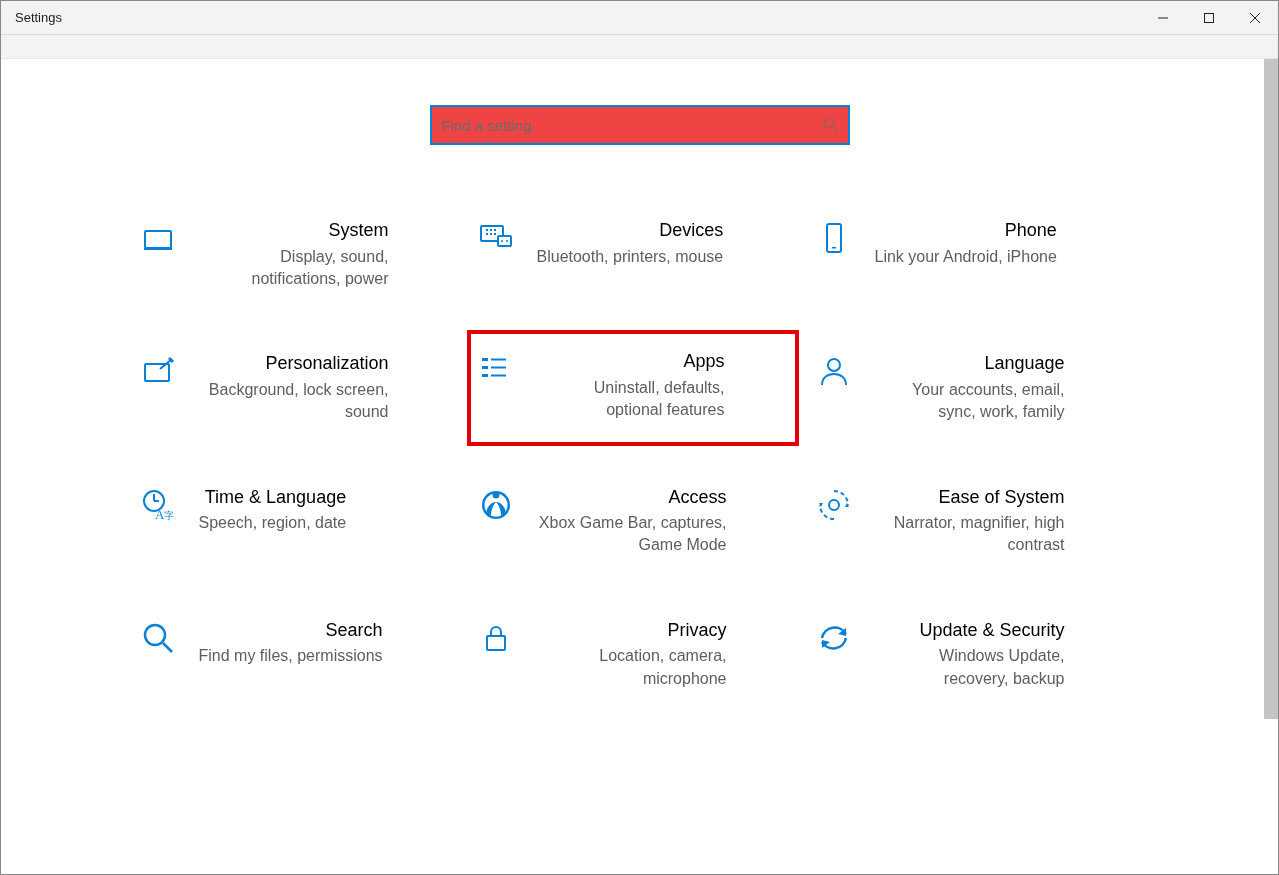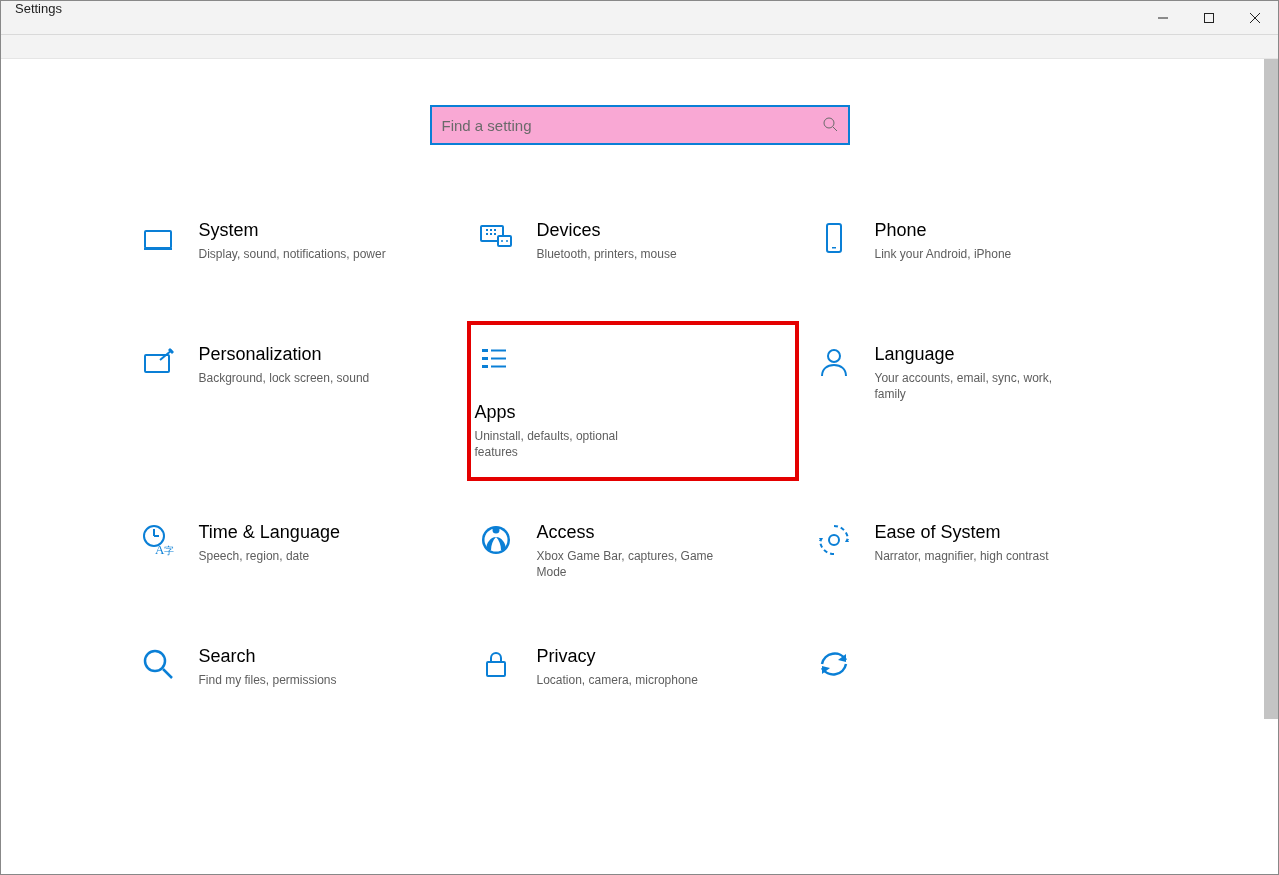--- a/index.html
+++ b/index.html
@@ -11,21 +11,21 @@
     width: 1279px;
     height: 875px;
     overflow: hidden;
     border: 1px solid #888;
   }
   .titlebar {
     height: 34px;
     background: #f3f3f3;
     border-bottom: 1px solid #d9d9d9;
     display: flex;
-    align-items: flex-start;
+    align-items: center;
     padding-left: 14px;
   }
   .titlebar .title {
     font-size: 13px;
     color: #222;
     flex: 1;
   }
   .win-controls {
     display: flex;
     height: 100%;
@@ -62,21 +62,21 @@
     top: 0;
     width: 14px;
     height: 660px;
     background: #c4c4c4;
     border-radius: 0;
   }
   .searchbar {
     width: 420px;
     height: 40px;
     margin: 0 auto;
-    background: #f9a8d4;
+    background: #ef4444;
     border: 2px solid #0a7fd6;
     display: flex;
     align-items: center;
     padding: 0 10px;
   }
   .searchbar input {
     flex: 1;
     border: none;
     outline: none;
     font-size: 15px;
@@ -98,41 +98,40 @@
     display: flex;
     align-items: flex-start;
     gap: 22px;
     padding: 4px;
     min-height: 70px;
   }
   .tile.highlight {
     border: 4px solid #e40000;
     padding: 16px 4px 16px 4px;
     margin: -18px -6px;
-    flex-direction: column;
   }
   .tile .icon {
     width: 38px;
     height: 38px;
     flex: 0 0 38px;
     color: #0a7fd6;
     display: flex;
     align-items: center;
     justify-content: center;
   }
   .tile .icon svg { width: 36px; height: 36px; }
-  .tile .txt { padding-top: 0; }
+  .tile .txt { padding-top: 0; text-align: right; }
   .tile .title {
     font-size: 18px;
     color: #000;
     margin-bottom: 4px;
     line-height: 1.25;
   }
   .tile .desc {
-    font-size: 12px;
+    font-size: 16px;
     color: #5e5e5e;
     line-height: 1.4;
     max-width: 190px;
   }
 </style>
 </head>
 <body>
 
 <div class="titlebar">
   <div class="title">Settings</div>
@@ -289,20 +288,24 @@
           <div class="title">Privacy</div>
           <div class="desc">Location, camera, microphone</div>
         </div>
       </div>
       <div class="tile">
         <div class="icon">
           <svg viewBox="0 0 36 36">
             <use href="#ic-update"></use>
           </svg>
         </div>
+        <div class="txt">
+          <div class="title">Update &amp; Security</div>
+          <div class="desc">Windows Update, recovery, backup</div>
+        </div>
       </div>
     </div>
 
   <div class="scrollbar">
     <div class="thumb"></div>
   </div>
 </div>
 
 <svg width="0" height="0" style="position:absolute">
   <defs>

